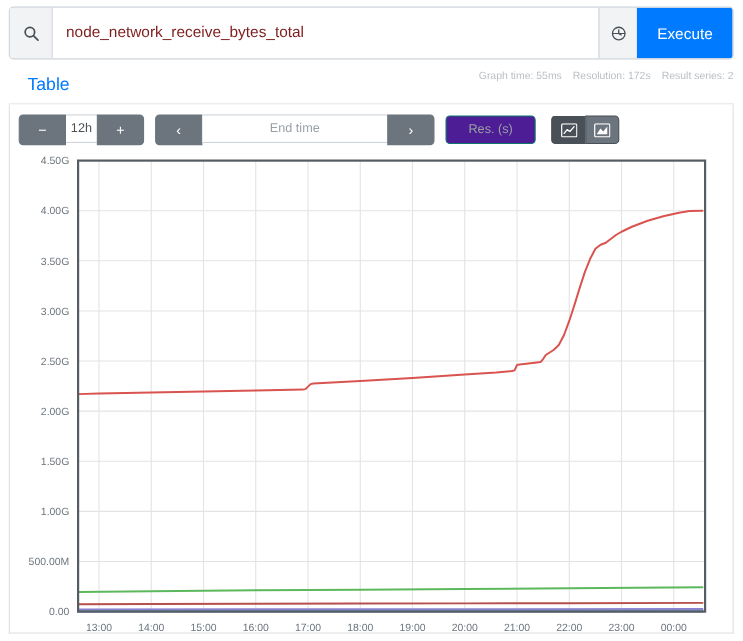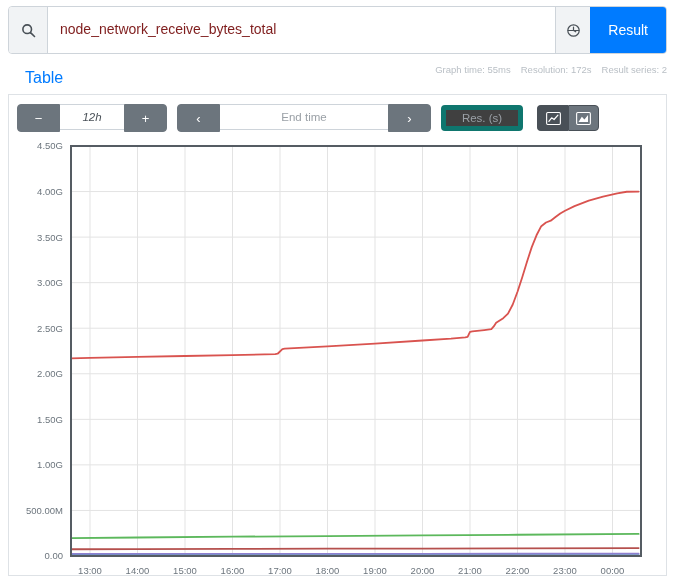--- a/index.html
+++ b/index.html
@@ -146,33 +146,33 @@
     border-left: none;
     border-right: none;
     height: 26px;
     display: flex;
     align-items: center;
     justify-content: center;
     font-size: 11.5px;
     color: #495057;
     box-sizing: border-box;
   }
-  .range-val { width: 64px; font-style: italic; }
+  .range-val { width: 28px; }
   .endtime   { width: 168px; color: #9aa0a6; }
   .res-box {
-    border: 5px solid #0f766e;
+    border: 1px solid #0f766e;
     border-radius: 4px;
     height: 26px;
     width: 82px;
     display: flex;
     align-items: center;
     justify-content: center;
     font-size: 11.5px;
     color: #9aa0a6;
-    background: #404040;
+    background: #4c1d95;
     box-sizing: border-box;
   }
   .toggle-grp { display: flex; margin-left: 4px; }
   .tbtn {
     width: 31px; height: 26px;
     display: flex; align-items: center; justify-content: center;
     border: 1px solid #495057;
     background: #6c757d;
     cursor: pointer;
     box-sizing: border-box;
@@ -208,21 +208,21 @@
     </svg>
   </div>
   <textarea class="query-input" spellcheck="false" placeholder="Expression (press Shift+Enter for newlines)" style="">node_network_receive_bytes_total</textarea>
   <div class="history-addon">
     <svg width="15" height="15" viewBox="0 0 16 16" fill="none" stroke="#495057" stroke-width="1.3">
       <circle cx="8" cy="8" r="6.1"></circle>
       <path d="M8 4.4 V8 L10.4 9.4" stroke-linecap="round"></path>
       <path d="M2 8 H14" stroke-width="1.1"></path>
     </svg>
   </div>
-  <button class="execute-btn">Result</button>
+  <button class="execute-btn">Execute</button>
 </div>
 
 <div class="tabs-row">
   <div class="tab">Table</div>
   <div class="meta">
     <span>Graph time: 55ms</span>
     <span>Resolution: 172s</span>
     <span>Result series: 2</span>
   </div>
 </div>

